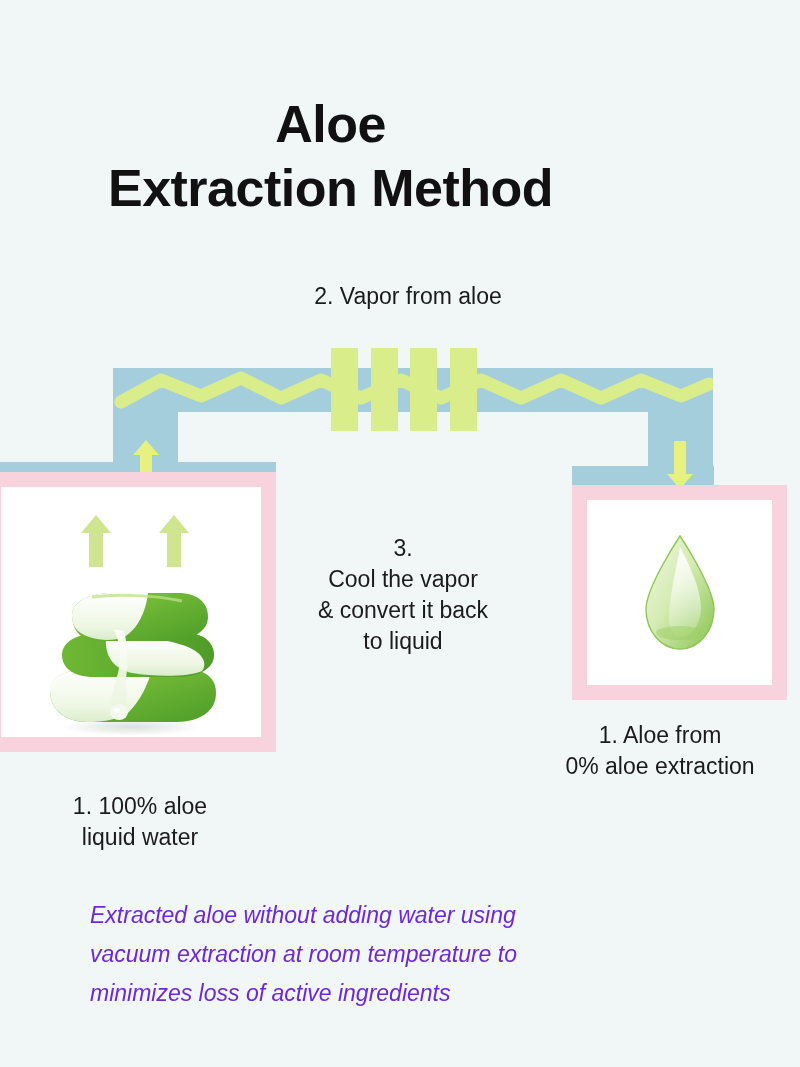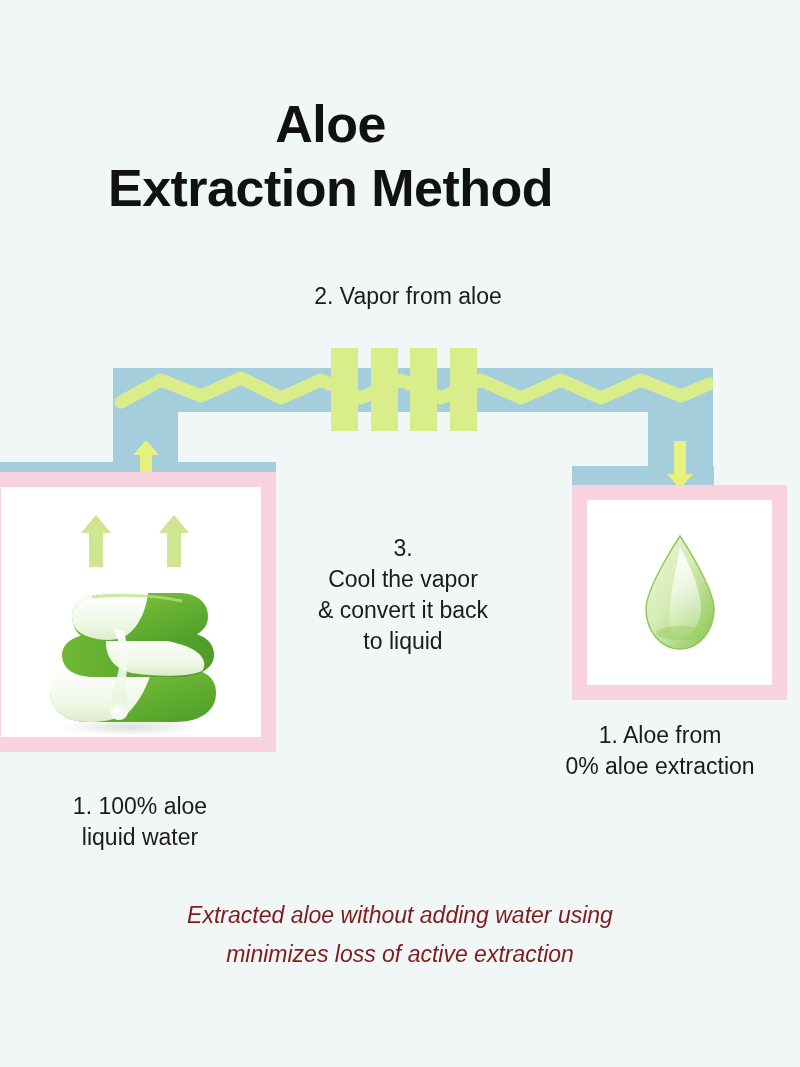--- a/index.html
+++ b/index.html
@@ -210,25 +210,24 @@
     width: 280px;
   }
   .caption .line { display: block; white-space: nowrap; }
 
   
   .footer-note {
     position: absolute;
     left: 90px;
     top: 896px;
     width: 620px;
-    text-align: center;
     font-style: italic;
     font-size: 23px;
     line-height: 39px;
-    color: #7f1d1d;
+    color: #6d28d9;
   }
   .footer-note .line { display: block; }
 </style>
 </head>
 <body>
 
 <div class="canvas">
 
   <div class="title-block">
     <span class="title-line">Aloe</span>
@@ -362,16 +361,17 @@
     <span class="line">liquid water</span>
   </div>
 
   <div class="caption caption-step4">
     <span class="line">1. Aloe from</span>
     <span class="line">0% aloe extraction</span>
   </div>
 
   <div class="footer-note">
     <span class="line">Extracted aloe without adding water using</span>
-    <span class="line">minimizes loss of active extraction</span>
+    <span class="line">vacuum extraction at room temperature to</span>
+    <span class="line">minimizes loss of active ingredients</span>
   </div>
 
 </div>
 
 </body></html>

